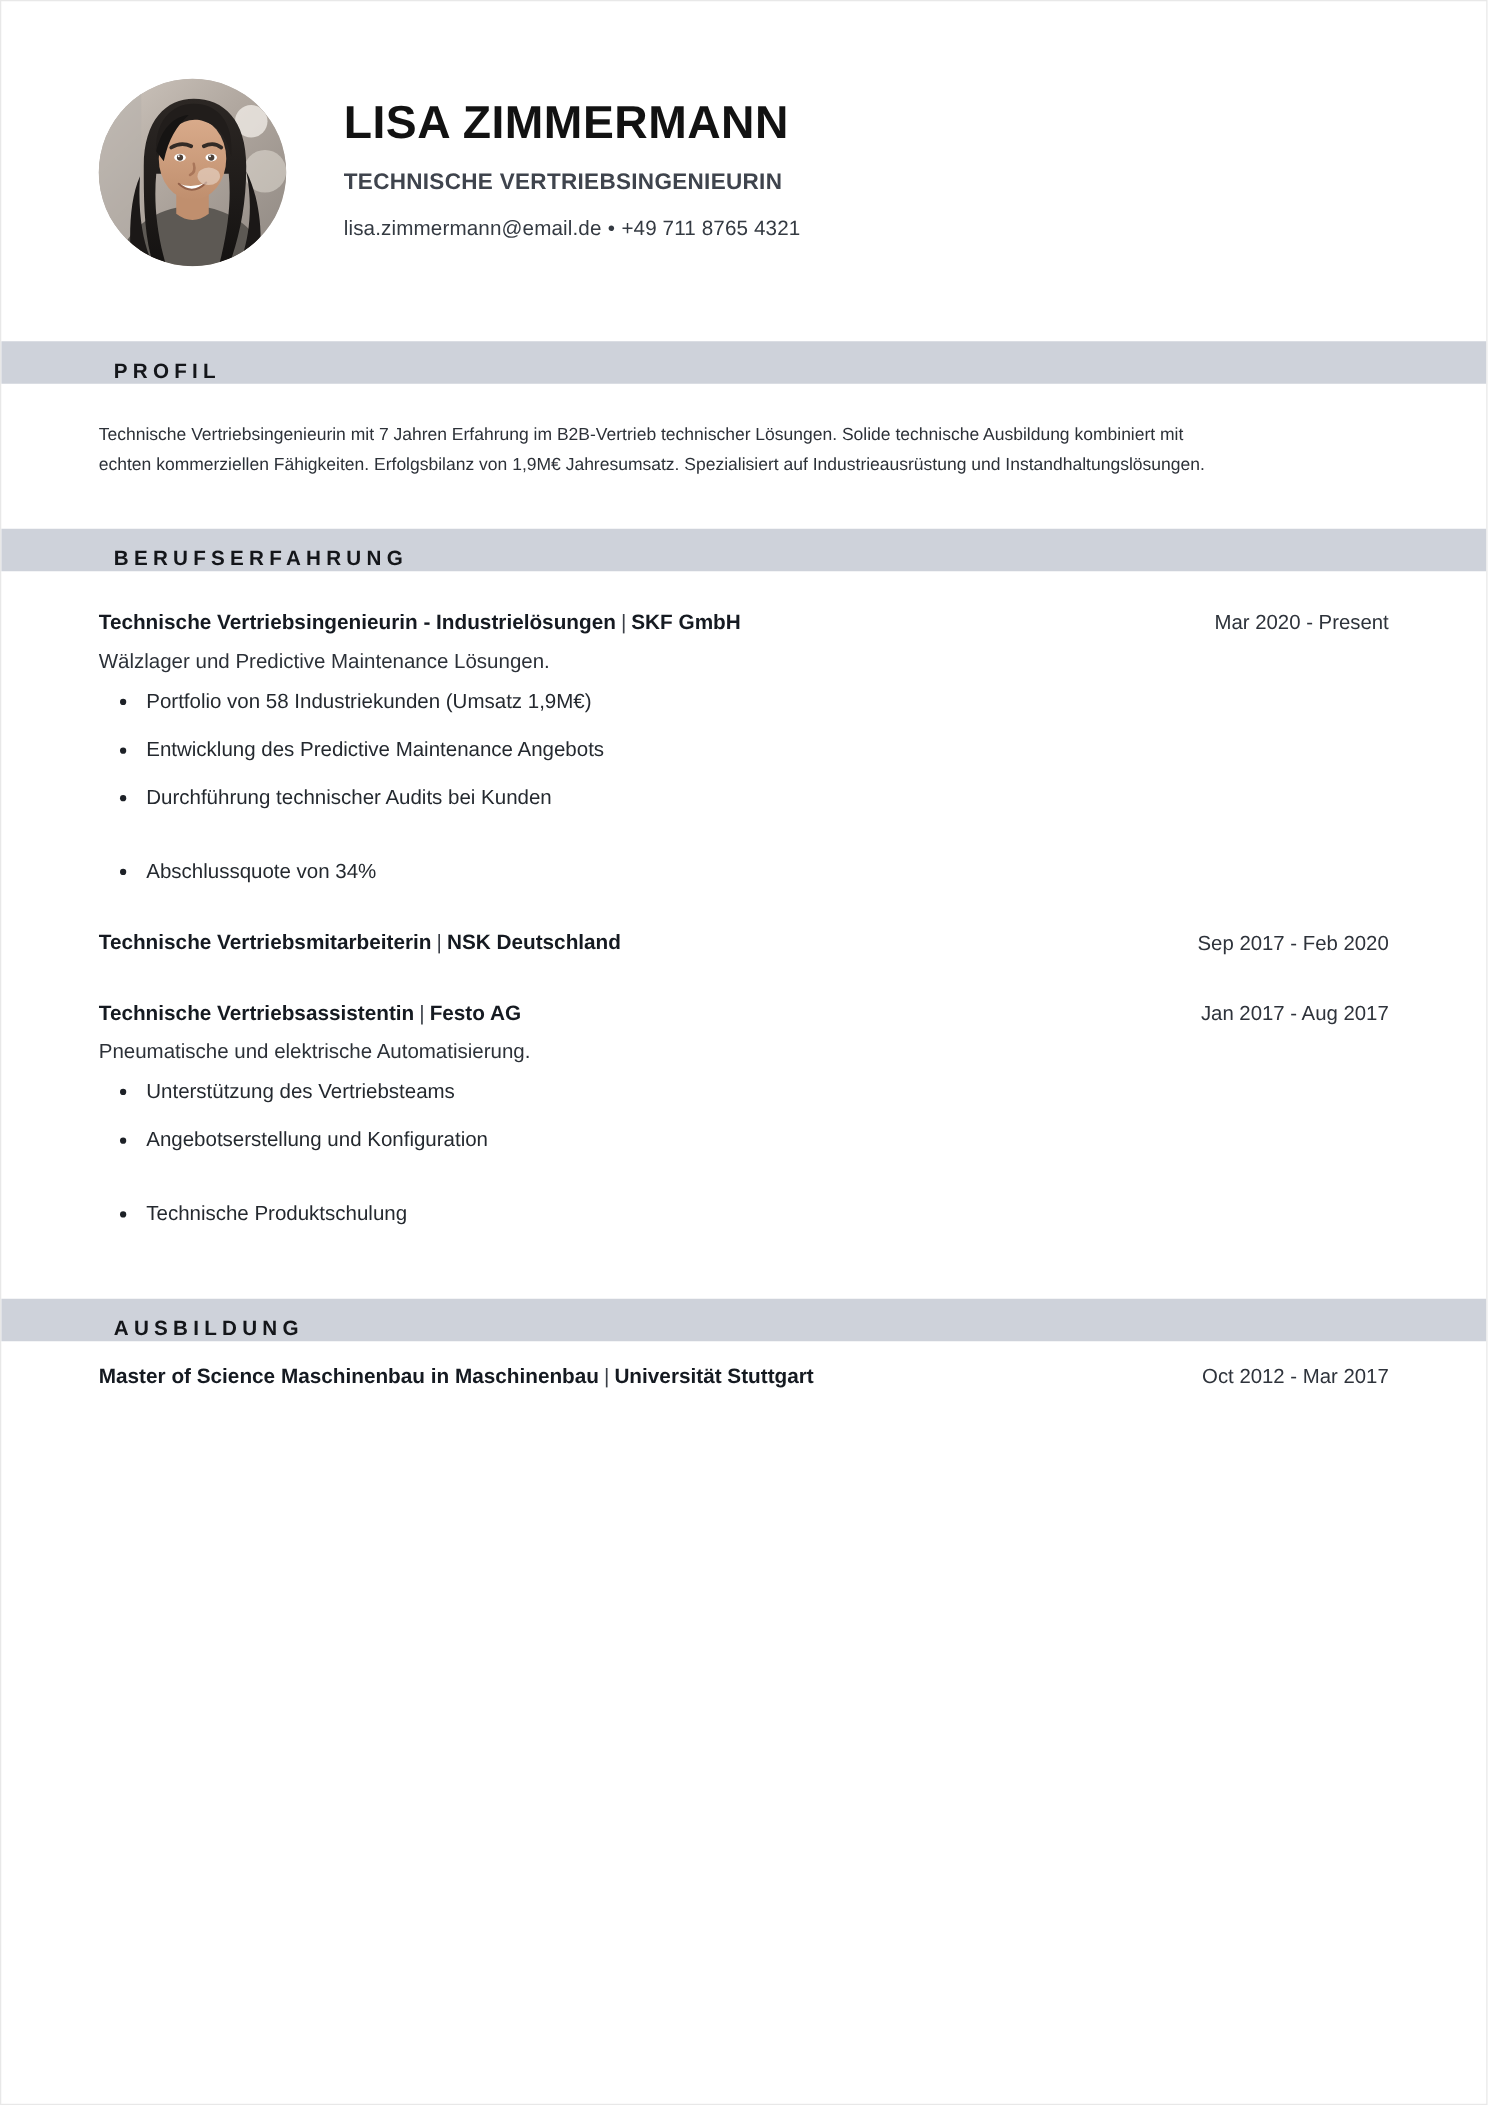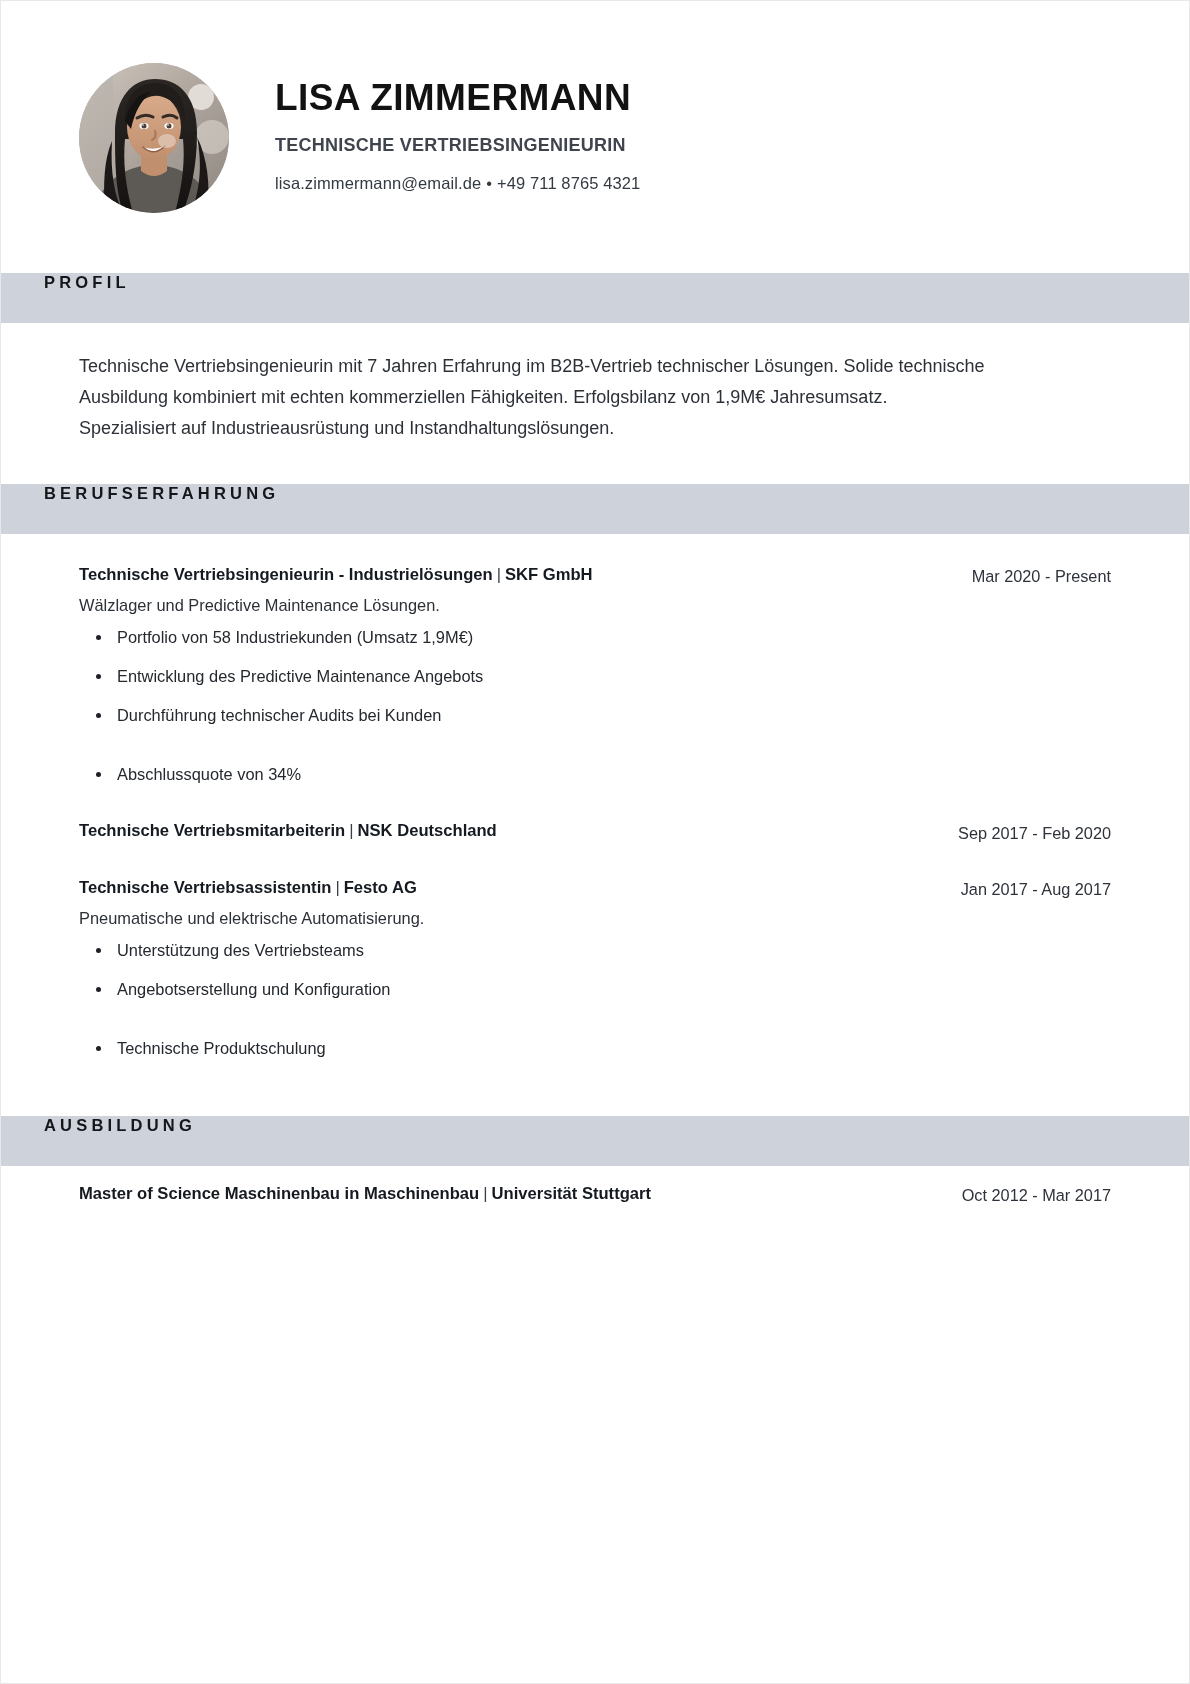--- a/index.html
+++ b/index.html
@@ -60,52 +60,52 @@
     margin-top: 18px;
     font-size: 16.5px;
     color: #343a42;
     letter-spacing: 0.1px;
   }
   .contact-sep { padding: 0 5px; }
 
   
   .section-bar {
     background: #ced2da;
-    height: 50px;
+    height: 34px;
     display: flex;
-    align-items: flex-start;
-    padding-left: 43px;
+    align-items: flex-end;
+    padding-left: 90px;
   }
   .section-bar-title {
     font-size: 16.5px;
     font-weight: 700;
     letter-spacing: 4.2px;
     color: #14161a;
   }
 
   
   .section-body { padding: 0 78px 0 78px; }
 
   .profile-body { padding-top: 28px; padding-bottom: 40px; }
   .profile-text {
-    font-size: 18px;
+    font-size: 14px;
     line-height: 1.72;
     color: #2c3138;
     max-width: 910px;
   }
 
   .experience-body { padding-top: 30px; padding-bottom: 56px; }
 
   .entry { margin-bottom: 34px; }
   .entry:last-child { margin-bottom: 0; }
 
   .entry-head {
     display: flex;
     justify-content: space-between;
-    align-items: flex-end;
+    align-items: center;
     gap: 28px;
   }
 
   .entry-title {
     font-size: 16.6px;
     font-weight: 700;
     color: #151a21;
     line-height: 1.35;
     max-width: 690px;
   }

